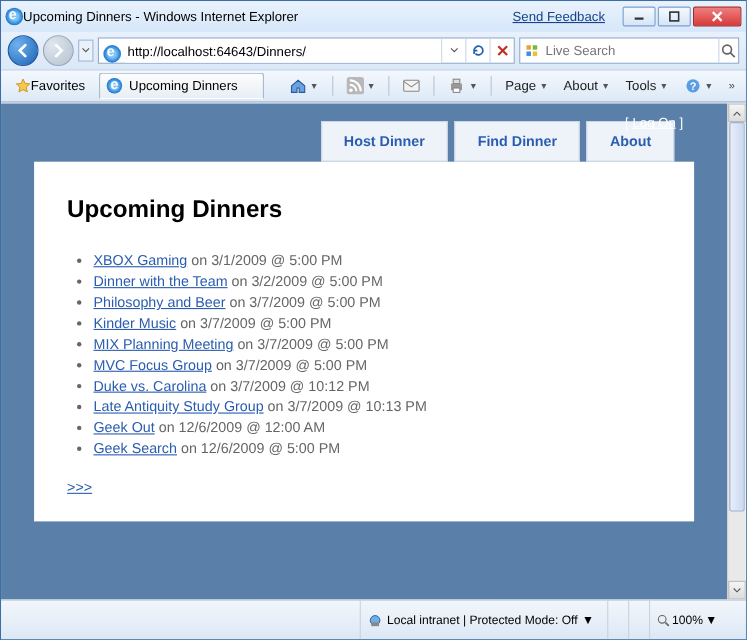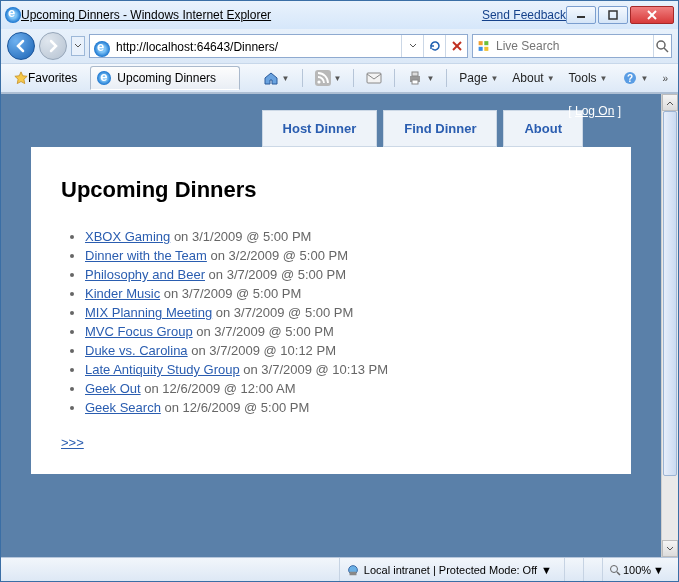--- a/index.html
+++ b/index.html
@@ -20,25 +20,24 @@
     display: flex;
     flex-direction: column;
   }
   
   .titlebar {
     height: 28px;
     display: flex;
     align-items: center;
     padding: 0 4px;
     background: linear-gradient(#e9f2fc, #d6e7fa);
-    text-decoration: underline;
   }
   .titlebar .title-text { flex: 0 0 auto; color: #000; }
   .titlebar .flex { flex: 1; }
-  .titlebar .feedback { color: #15428b; text-decoration: underline; margin-right: 0; cursor: pointer; text-align: right; }
+  .titlebar .feedback { color: #15428b; text-decoration: underline; margin-right: 16px; cursor: pointer; text-align: right; }
   .win-controls { display: flex; gap: 2px; }
   .win-btn {
     width: 30px; height: 18px;
     border: 1px solid #7a9ecf;
     border-radius: 2px;
     background: linear-gradient(#f5f9fe, #d5e5f7);
     display: flex; align-items: center; justify-content: center;
     cursor: pointer;
   }
   .win-btn.close { background: linear-gradient(#f07f7f, #d83a3a); border-color: #a52828; width: 44px; color: #fff; }
@@ -153,21 +152,21 @@
   .scroll-thumb { position:absolute; left:1px; right:1px; top:0; height: 85%; background: linear-gradient(90deg,#e7eefb,#c9daf1); border:1px solid #9cb4d4; border-radius:2px; cursor:pointer;}
 
   
   .site {
     margin: 0;
     background: #5a80a9;
     min-height: 100%;
     font-family: Verdana, Arial, sans-serif;
   }
   .site-header {
-    padding: 16px 48px 0 30px;
+    padding: 16px 18px 0 30px;
     color: #fff;
     position: relative;
     border-radius: 19px;
   }
   .logon {
     position: absolute; right: 40px; top: 10px;
     color: #fff; font-size: 12px;
   }
   .logon a { color: #fff; text-decoration: underline; cursor: pointer; }
   .site-title {
@@ -201,25 +200,25 @@
     color: #666;
     margin: 4px 0;
     font-size: 13px;
   }
   .dinner-list a { color: #2a5db0; text-decoration: underline; cursor:pointer; }
   .dinner-list .when { color: #666; }
   .pager { color: #2a5db0; text-decoration: underline; cursor:pointer; font-size: 13px; }
 
   
   .statusbar {
-    height: 24px;
+    height: 36px;
     background: linear-gradient(#f2f6fb,#dde8f5);
     border-top: 1px solid #b7c7dc;
     display: flex; align-items: center; font-size: 11px;
-    padding: 0 8px; gap: 6px;
+    padding: 0 20px; gap: 6px;
   }
   .statusbar .flex { flex:1; }
   .status-cell { display:flex; align-items:center; gap:4px; padding: 0 6px; border-left: 1px solid #c6d3e3; height: 100%; }
   .zoom { display:flex; align-items:center; gap:2px; }
 
   
   .ie-e {
     width:16px; height:16px;
     background: radial-gradient(circle at 50% 50%, #7fc4f7 30%, #1a75cf 70%);
     border-radius: 50%;

